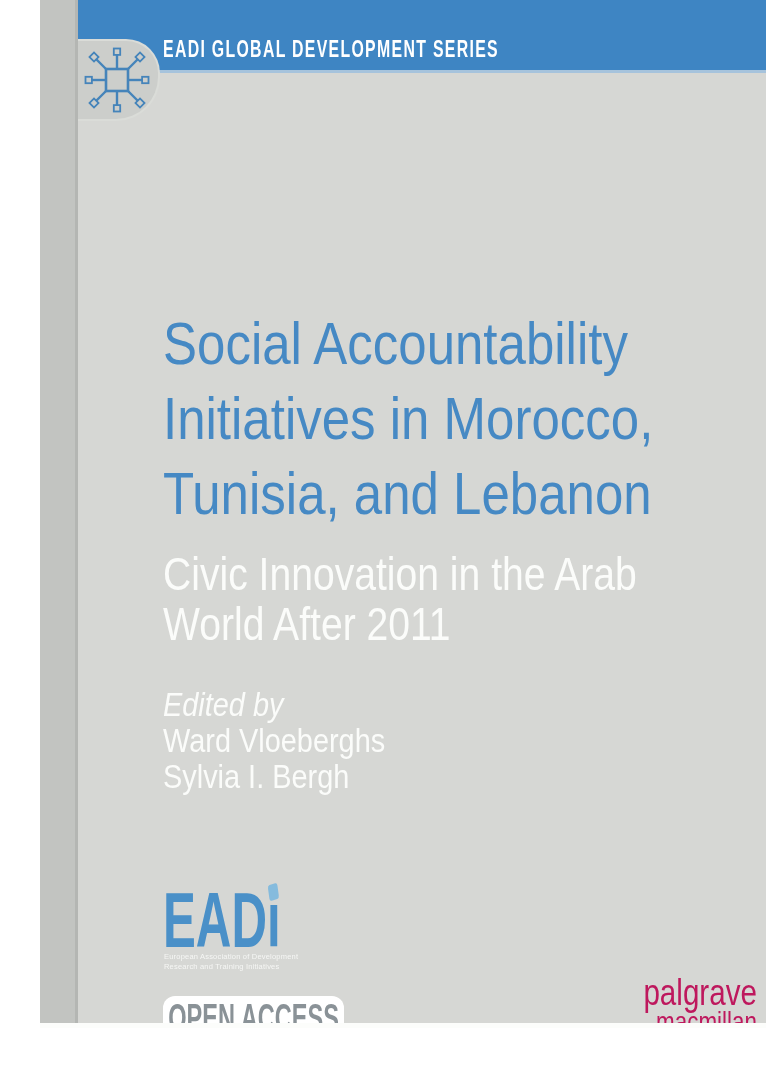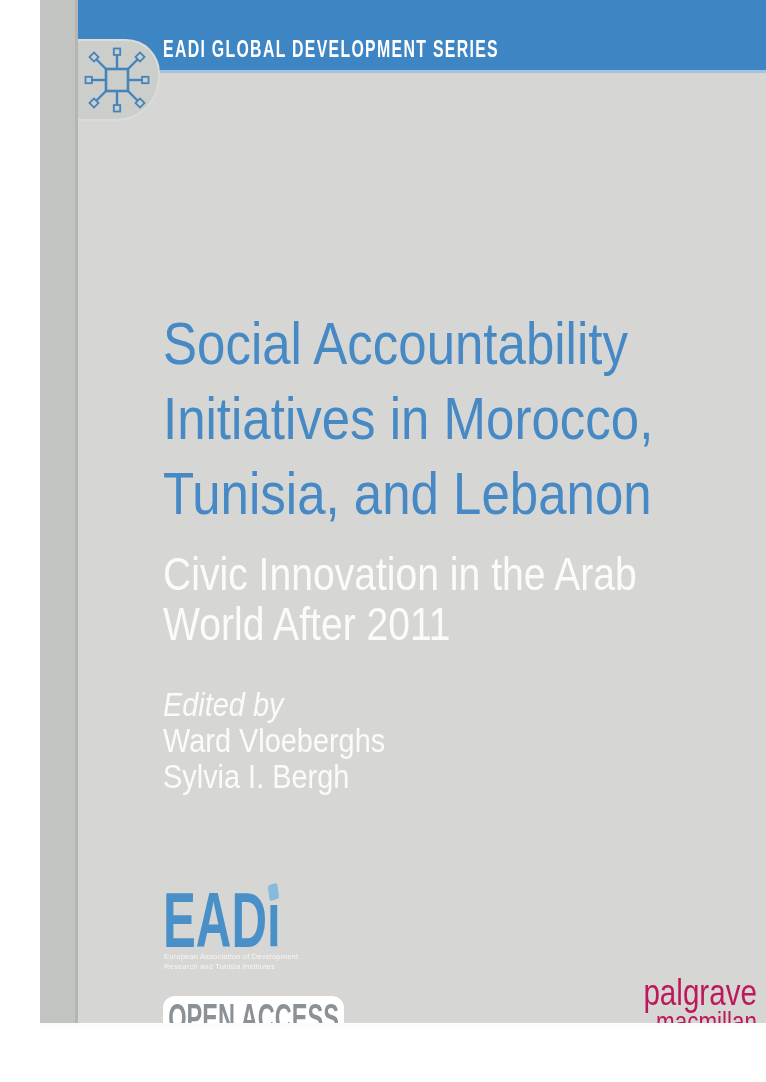--- a/index.html
+++ b/index.html
@@ -147,21 +147,21 @@
     <div>Ward Vloeberghs</div>
     <div>Sylvia I. Bergh</div>
   </div>
 
   <div class="eadi-wordmark">
     <span>EADi</span>
     <span class="eadi-dot"></span>
   </div>
   <div class="eadi-tagline">
     <div>European Association of Development</div>
-    <div>Research and Tunisia Institutes</div>
+    <div>Research and Training Initiatives</div>
   </div>
 
   <div class="open-access">
     <span>OPEN ACCESS</span>
   </div>
 
   <div class="publisher">
     <span class="pal">palgrave</span>
     <span class="mac">macmillan</span>
   </div>

